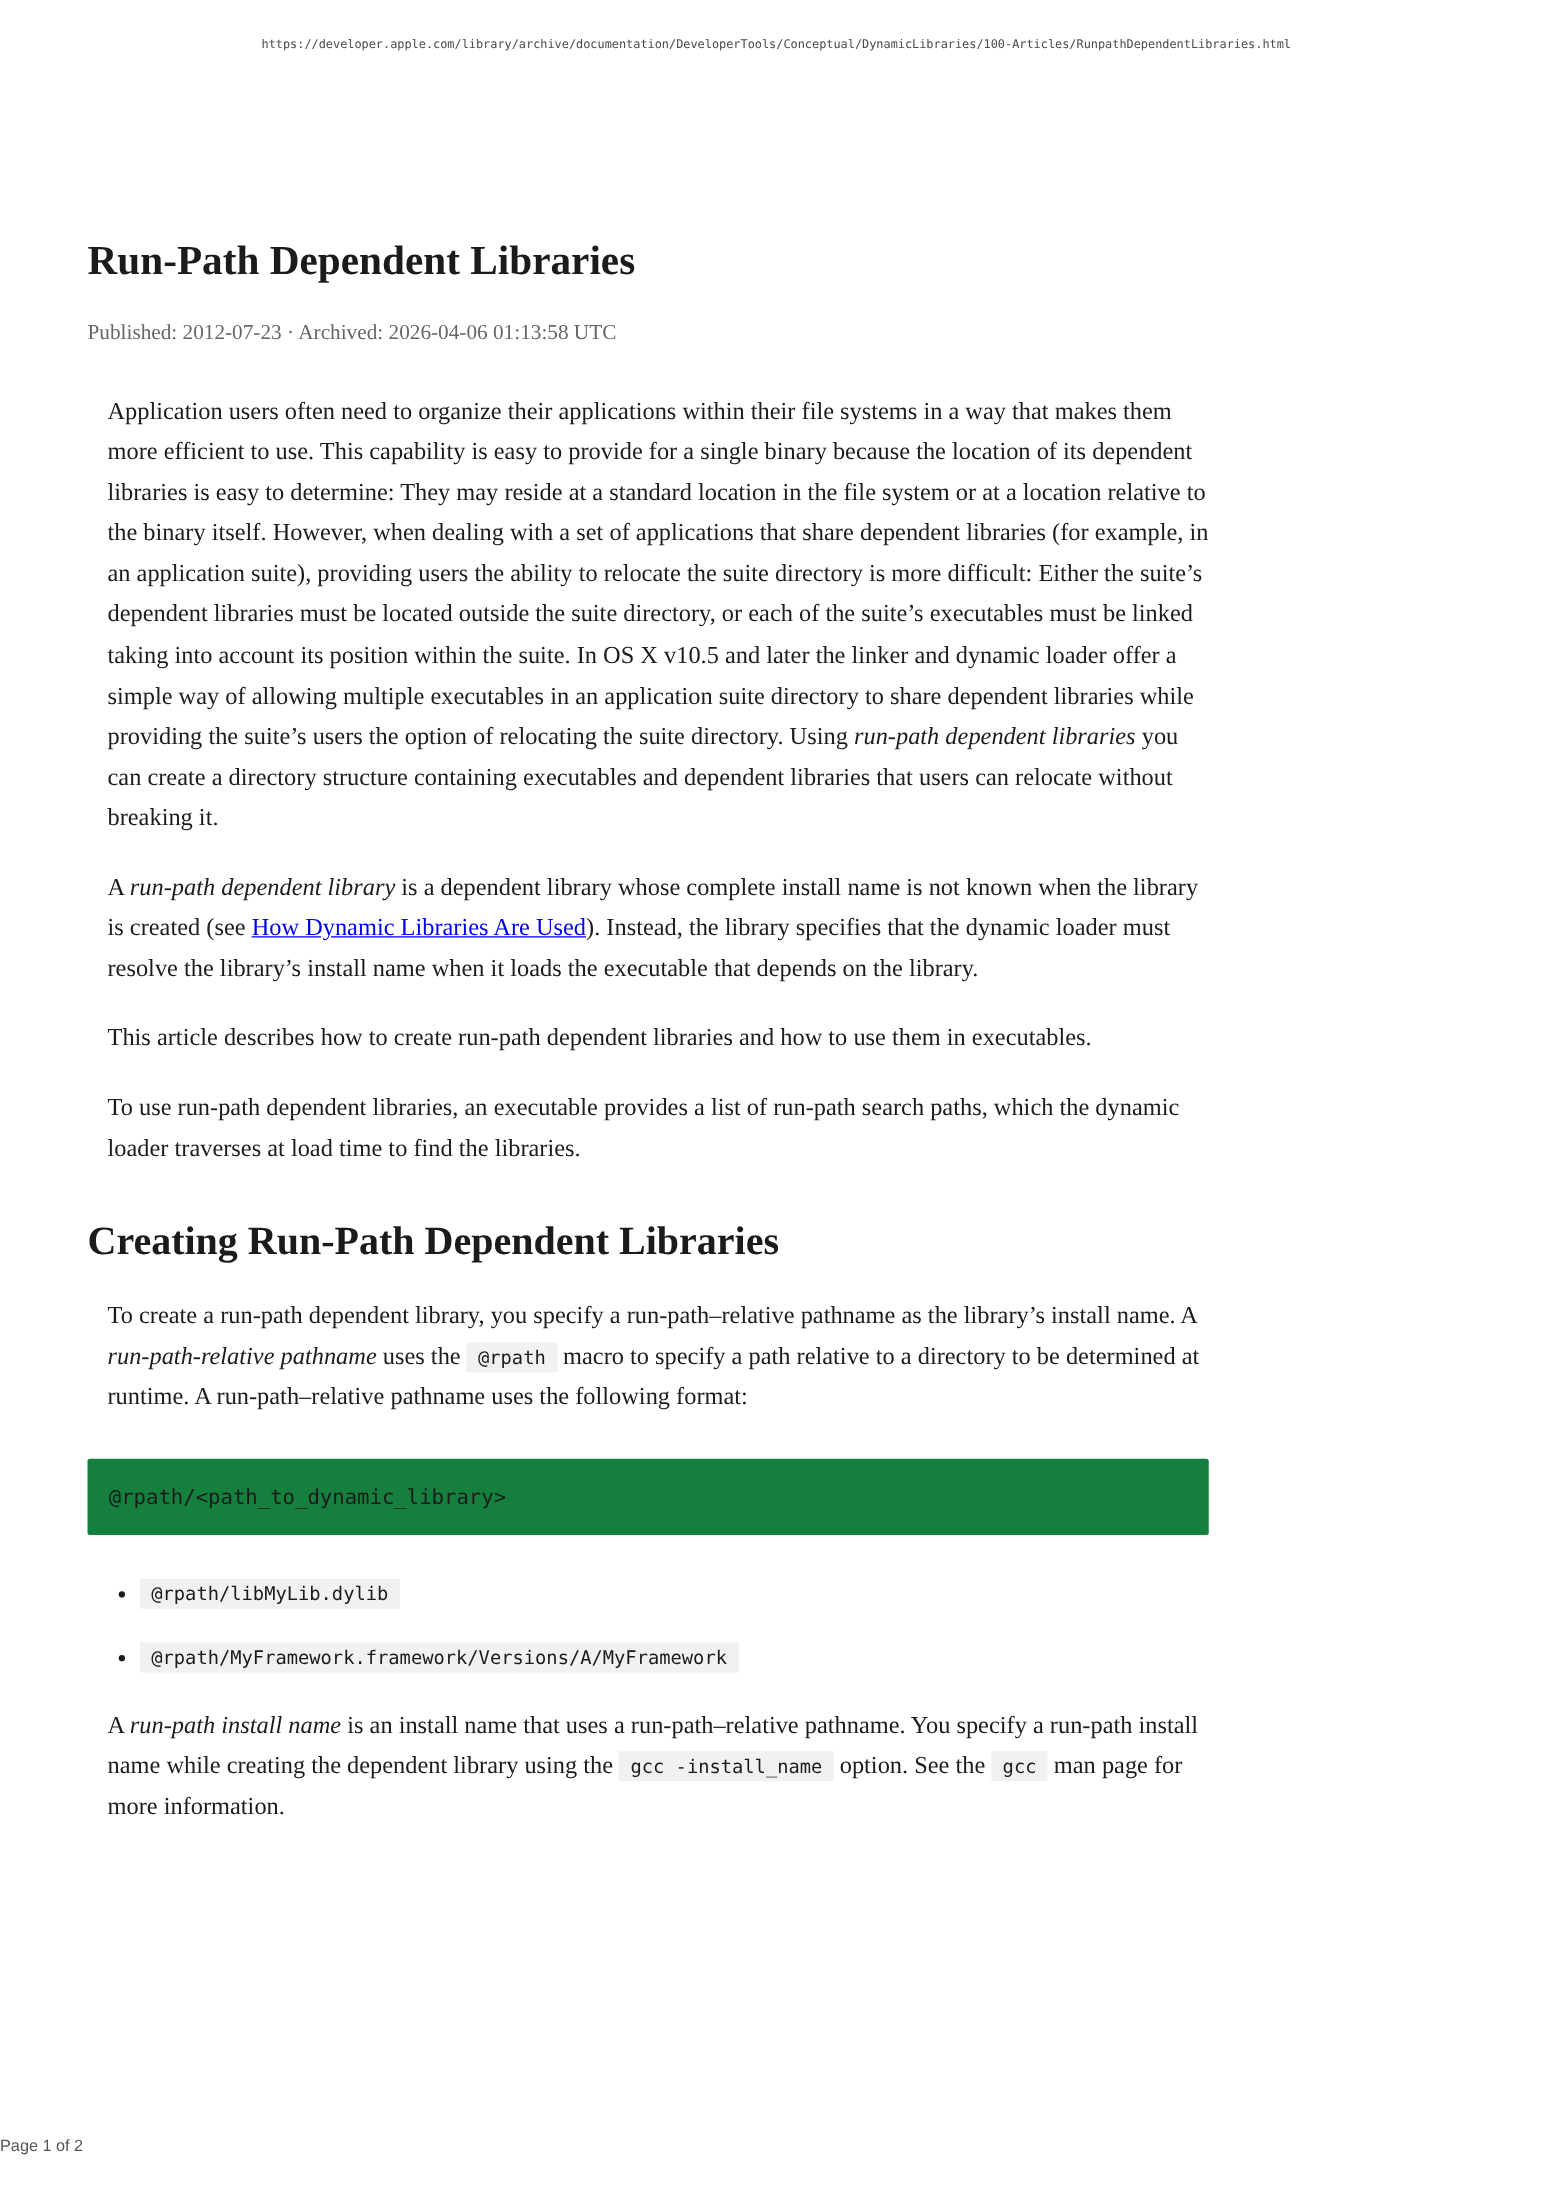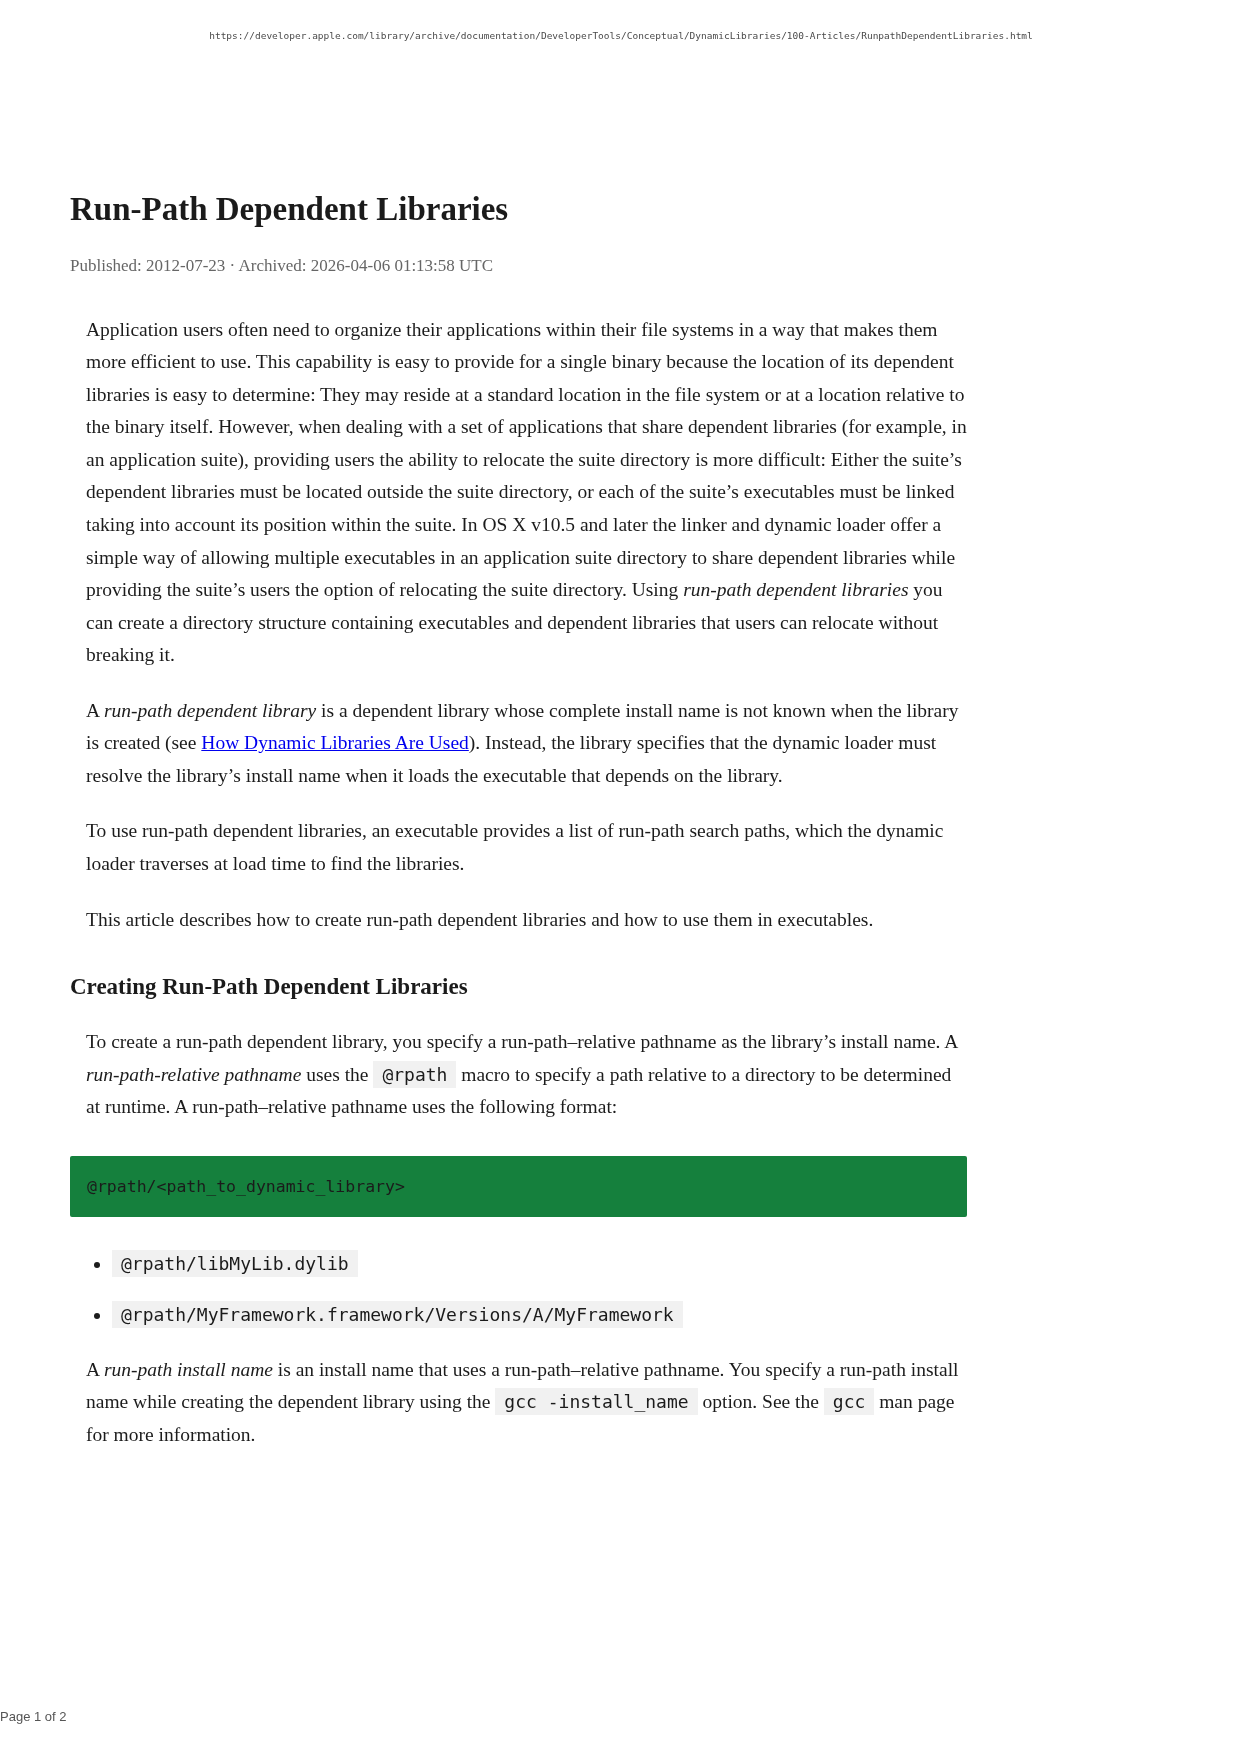--- a/index.html
+++ b/index.html
@@ -51,28 +51,28 @@
   }
   .em-term {
     font-style: italic;
   }
   a.doc-link {
     color: #0000ee;
     text-decoration: underline;
     cursor: pointer;
   }
   h2.section-heading {
-    font-size: 23px;
+    font-size: 32px;
     font-weight: bold;
     margin: 38px 0 26px 0;
     color: #1b1b1b;
   }
   .code-chip {
     font-family: "DejaVu Sans Mono", monospace;
-    font-size: 18px;
+    font-size: 15px;
     background: #f1f1f1;
     border-radius: 0;
     padding: 3px 9px;
     color: #1b1b1b;
     white-space: nowrap;
   }
   .code-block {
     background: #15803d;
     border-radius: 2px;
     margin: 32px 0 36px 0;
@@ -113,23 +113,23 @@
 <div class="content">
 
   <h1 class="title">Run-Path Dependent Libraries</h1>
 
   <div class="meta">Published: 2012-07-23 · Archived: 2026-04-06 01:13:58 UTC</div>
 
   <p class="body-p"><span>Application users often need to organize their applications within their file systems in a way that makes them more efficient to use. This capability is easy to provide for a single binary because the location of its dependent libraries is easy to determine: They may reside at a standard location in the file system or at a location relative to the binary itself. However, when dealing with a set of applications that share dependent libraries (for example, in an application suite), providing users the ability to relocate the suite directory is more difficult: Either the suite’s dependent libraries must be located outside the suite directory, or each of the suite’s executables must be linked taking into account its position within the suite. In OS X v10.5 and later the linker and dynamic loader offer a simple way of allowing multiple executables in an application suite directory to share dependent libraries while providing the suite’s users the option of relocating the suite directory. Using </span><span class="em-term">run-path dependent libraries</span><span> you can create a directory structure containing executables and dependent libraries that users can relocate without breaking it.</span></p>
 
   <p class="body-p"><span>A </span><span class="em-term">run-path dependent library</span><span> is a dependent library whose complete install name is not known when the library is created (see </span><a class="doc-link">How Dynamic Libraries Are Used</a><span>). Instead, the library specifies that the dynamic loader must resolve the library’s install name when it loads the executable that depends on the library.</span></p>
 
+  <p class="body-p">This article describes how to create run-path dependent libraries and how to use them in executables.</p>
+
   <p class="body-p">To use run-path dependent libraries, an executable provides a list of run-path search paths, which the dynamic loader traverses at load time to find the libraries.</p>
-
-  <p class="body-p">This article describes how to create run-path dependent libraries and how to use them in executables.</p>
 
   <h2 class="section-heading">Creating Run-Path Dependent Libraries</h2>
 
   <p class="body-p"><span>To create a run-path dependent library, you specify a run-path–relative pathname as the library’s install name. A </span><span class="em-term">run-path-relative pathname</span><span> uses the </span><span class="code-chip">@rpath</span><span> macro to specify a path relative to a directory to be determined at runtime. A run-path–relative pathname uses the following format:</span></p>
 
   <div class="code-block">@rpath/&lt;path_to_dynamic_library&gt;</div>
 
 
   <ul class="path-list">
     <li><span class="code-chip">@rpath/libMyLib.dylib</span></li>

